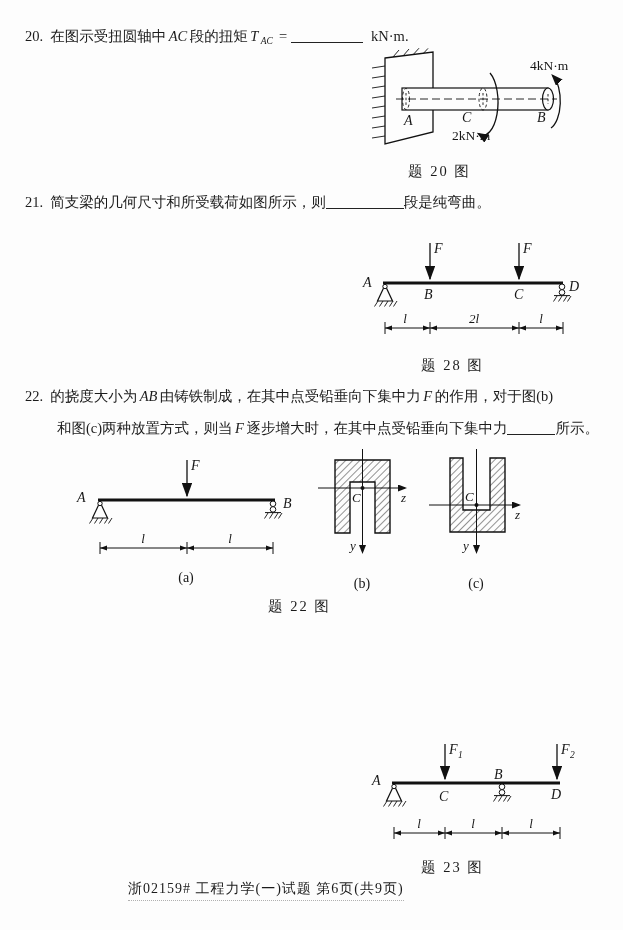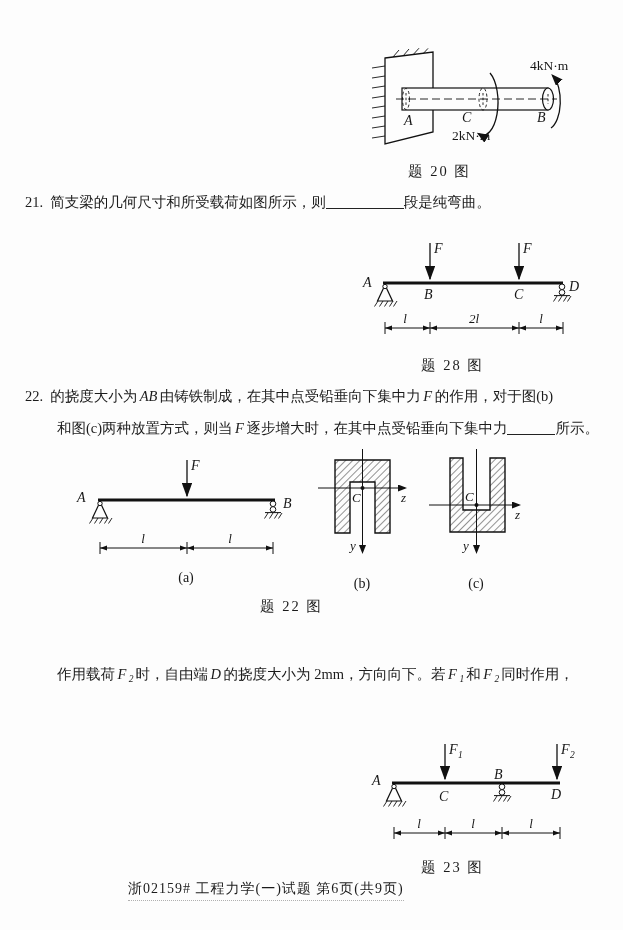--- a/index.html
+++ b/index.html
@@ -34,20 +34,23 @@
       </marker>
       <marker id="mArc" markerWidth="9" markerHeight="7" refX="7" refY="3.5" orient="auto">
         <path d="M0,0 L9,3.5 L0,7 Z" fill="#111"></path>
       </marker>
       <pattern id="hatch" patternUnits="userSpaceOnUse" width="5" height="5" patternTransform="rotate(45)">
         <line x1="0" y1="0" x2="0" y2="5" stroke="#3a3a3a" stroke-width="1.1"></line>
       </pattern>
     </defs>
   </svg>
 
+  <div class="qline" style="left:25px;top:26px">
+    <span class="qnum">20.</span><span>在图示受扭圆轴中</span><span class="var">AC</span><span>段的扭矩</span><span class="var">T</span><span class="sub">AC</span><span class="eq">=</span><span class="blank" style="width:72px"></span><span style="margin-left:8px">kN·m.</span>
+  </div>
 
   <svg class="dsvg" style="left:340px;top:48px" width="260" height="115" viewBox="0 0 260 115">
     <g>
       <path d="M45,10 L93,4 L93,84 L45,96 Z" fill="#fdfdfd" stroke="#111" stroke-width="1.3"></path>
       <path class="stroke" stroke-width="0.9" d="M45,18 L32,20 M45,28 L32,30 M45,38 L32,40 M45,48 L32,50 M45,58 L32,60 M45,68 L32,70 M45,78 L32,80 M45,88 L32,90"></path>
       <path class="stroke" stroke-width="0.9" d="M53,9 L59,2 M63,8 L69,1 M73,6.8 L79,0.2 M83,5.8 L88,0.4"></path>
     </g>
     <g>
       <rect x="62" y="40" width="146" height="22" fill="#fdfdfd" stroke="#111" stroke-width="1.2"></rect>
       <ellipse cx="208" cy="51" rx="5.5" ry="11" fill="#fdfdfd" stroke="#111" stroke-width="1.2"></ellipse>
@@ -165,25 +168,22 @@
       <path d="M135,10 H148 V62 H175 V10 H190 V84 H135 Z" fill="url(#hatch)" stroke="#111" stroke-width="1.4"></path>
       <line x1="114" y1="57" x2="204" y2="57" stroke="#111" stroke-width="1" marker-end="url(#mArc)"></line>
       <line x1="161.5" y1="1" x2="161.5" y2="104" stroke="#111" stroke-width="1" marker-end="url(#mArc)"></line>
       <circle cx="161.5" cy="57" r="2" fill="#111"></circle>
       <text x="150" y="53" class="svarS">C</text>
       <text x="200" y="71" class="svarS">z</text>
       <text x="148" y="102" class="svarS">y</text>
       <text x="161" y="140" text-anchor="middle" class="stag">(c)</text>
     </g>
   </svg>
-  <div class="cap" style="left:260px;top:597px">题 22 图</div>
-
-  <div class="qline" style="left:57px;top:664px">
-    <span>作用载荷</span><span class="var">F</span><span class="sub">2</span><span>时，自由端</span><span class="var">D</span><span>的挠度大小为 2mm，方向向下。若</span><span class="var">F</span><span class="sub">1</span><span>和</span><span class="var">F</span><span class="sub">2</span><span>同时作用，</span>
-  </div>
+  <div class="cap" style="left:268px;top:597px">题 22 图</div>
+
 
   <svg class="dsvg" style="left:335px;top:728px" width="285" height="128" viewBox="0 0 285 128">
     <line x1="57" y1="55" x2="225" y2="55" stroke="#111" stroke-width="3"></line>
     <g>
       <path d="M59,57 L51.5,73 L66.5,73 Z" fill="#fdfdfd" stroke="#111" stroke-width="1.2"></path>
       <circle cx="59" cy="58.5" r="2.2" fill="#fdfdfd" stroke="#111" stroke-width="1"></circle>
       <path class="stroke" stroke-width="0.9" d="M52,73 l-3.5,5.5 M57,73 l-3.5,5.5 M62,73 l-3.5,5.5 M67,73 l-3.5,5.5 M71,73 l-3.5,5.5"></path>
     </g>
     <g>
       <circle cx="167" cy="58.8" r="2.8" fill="#fdfdfd" stroke="#111" stroke-width="1"></circle>

